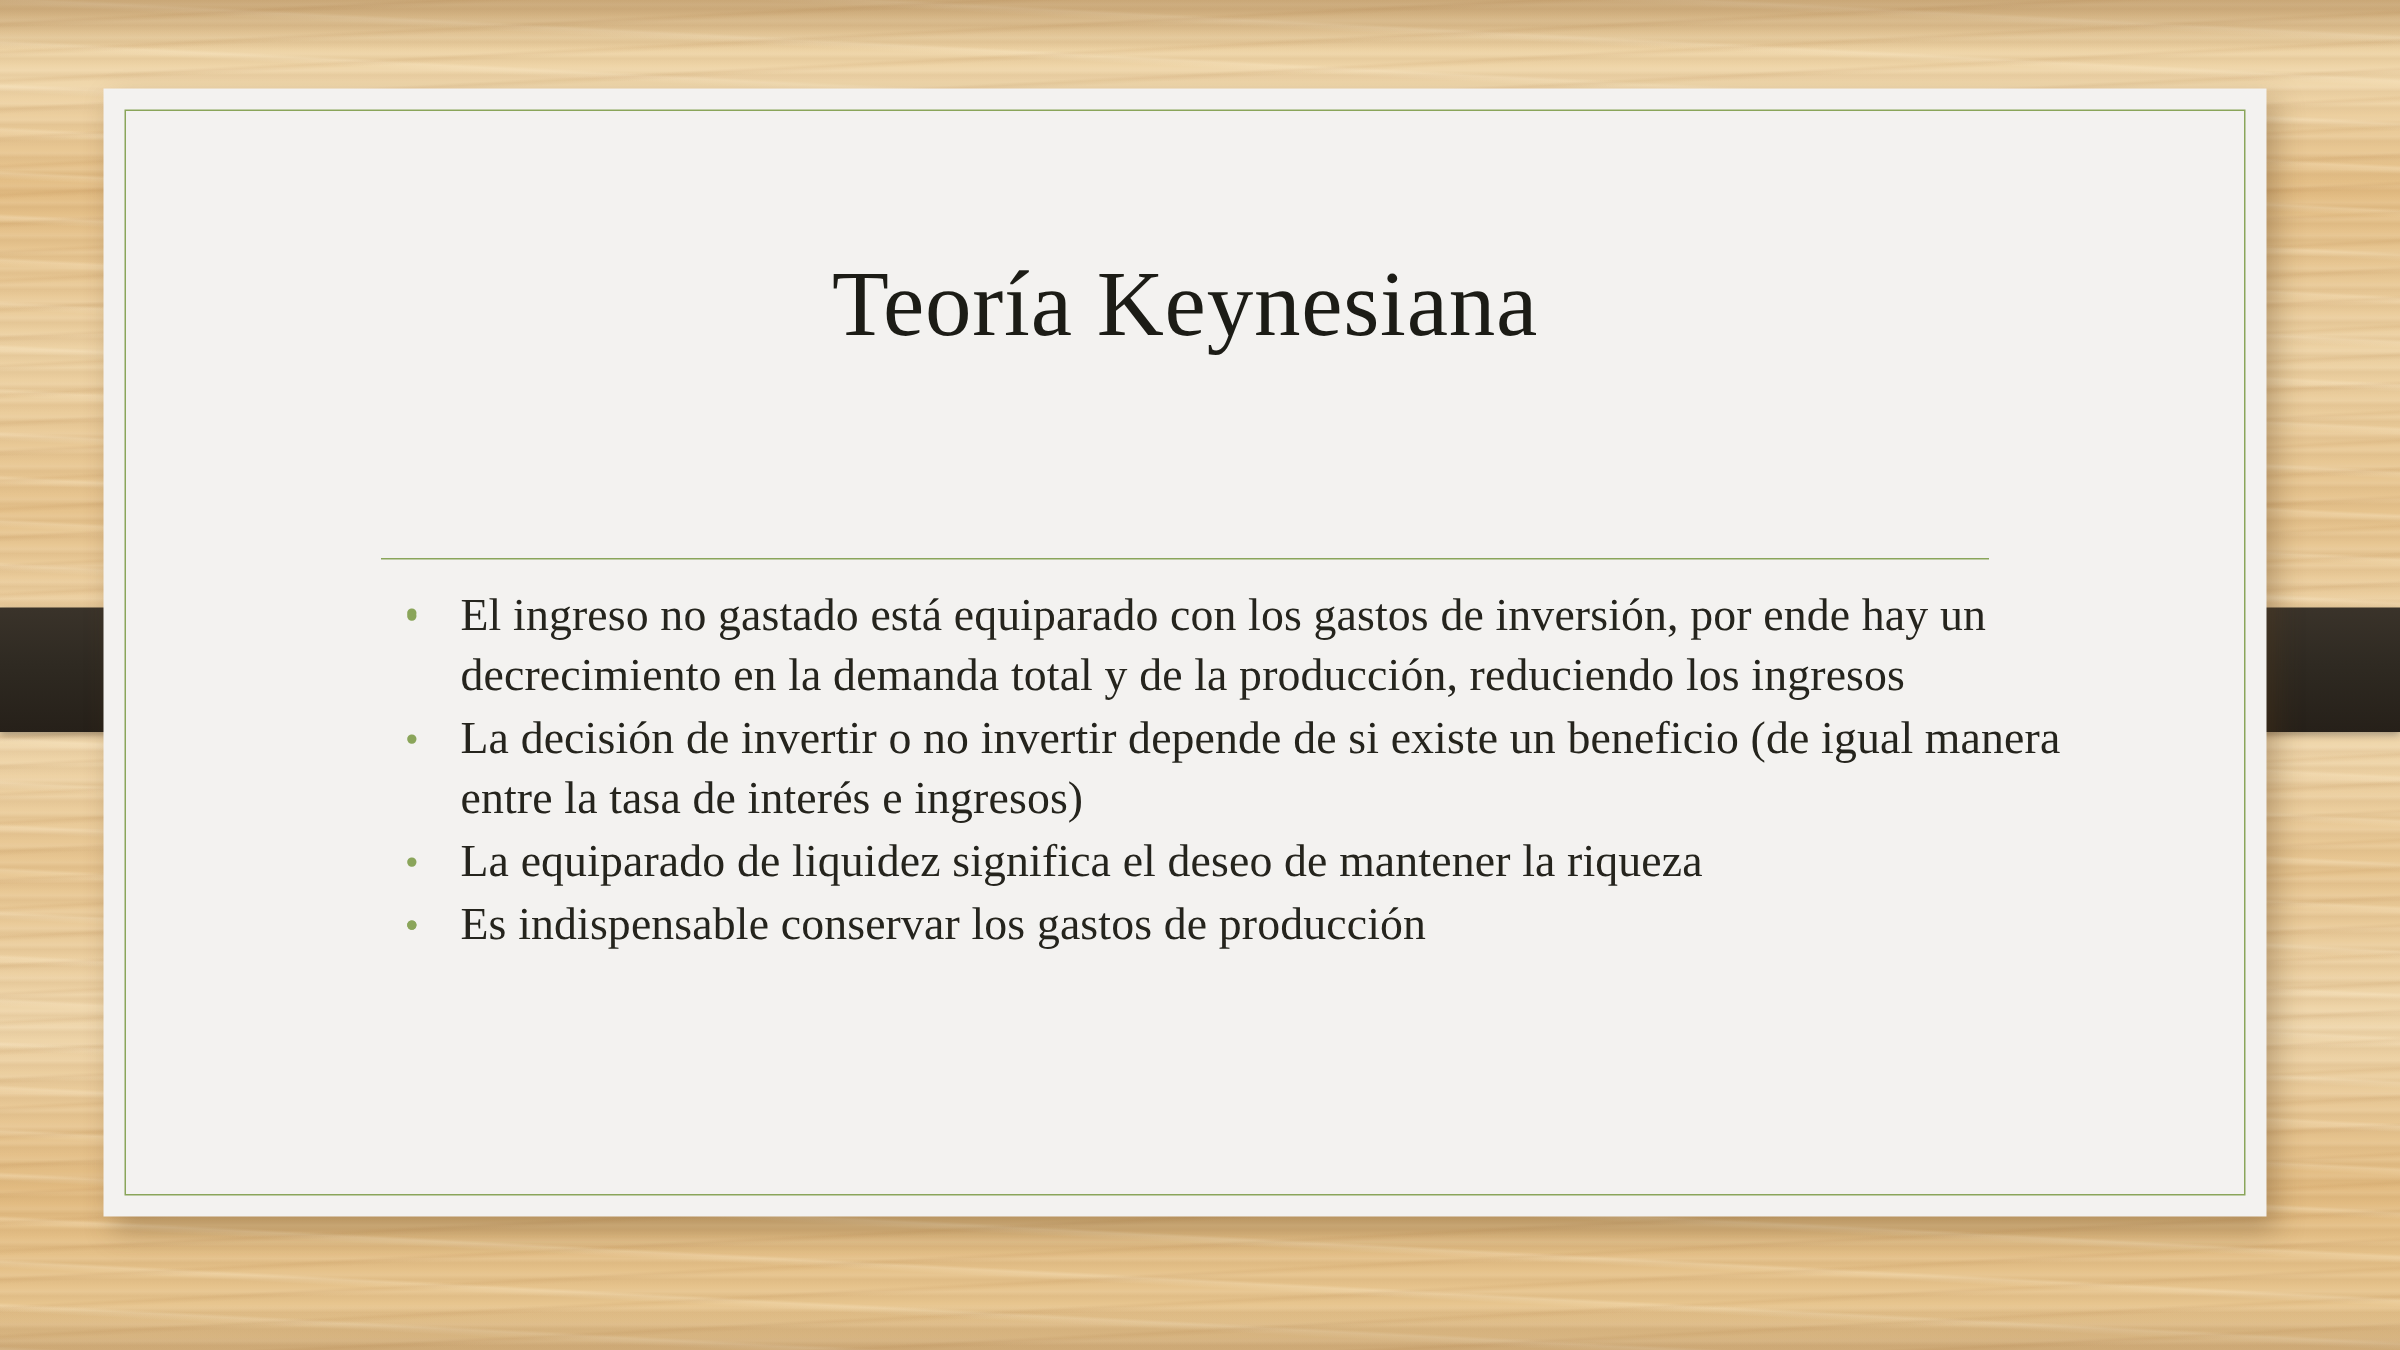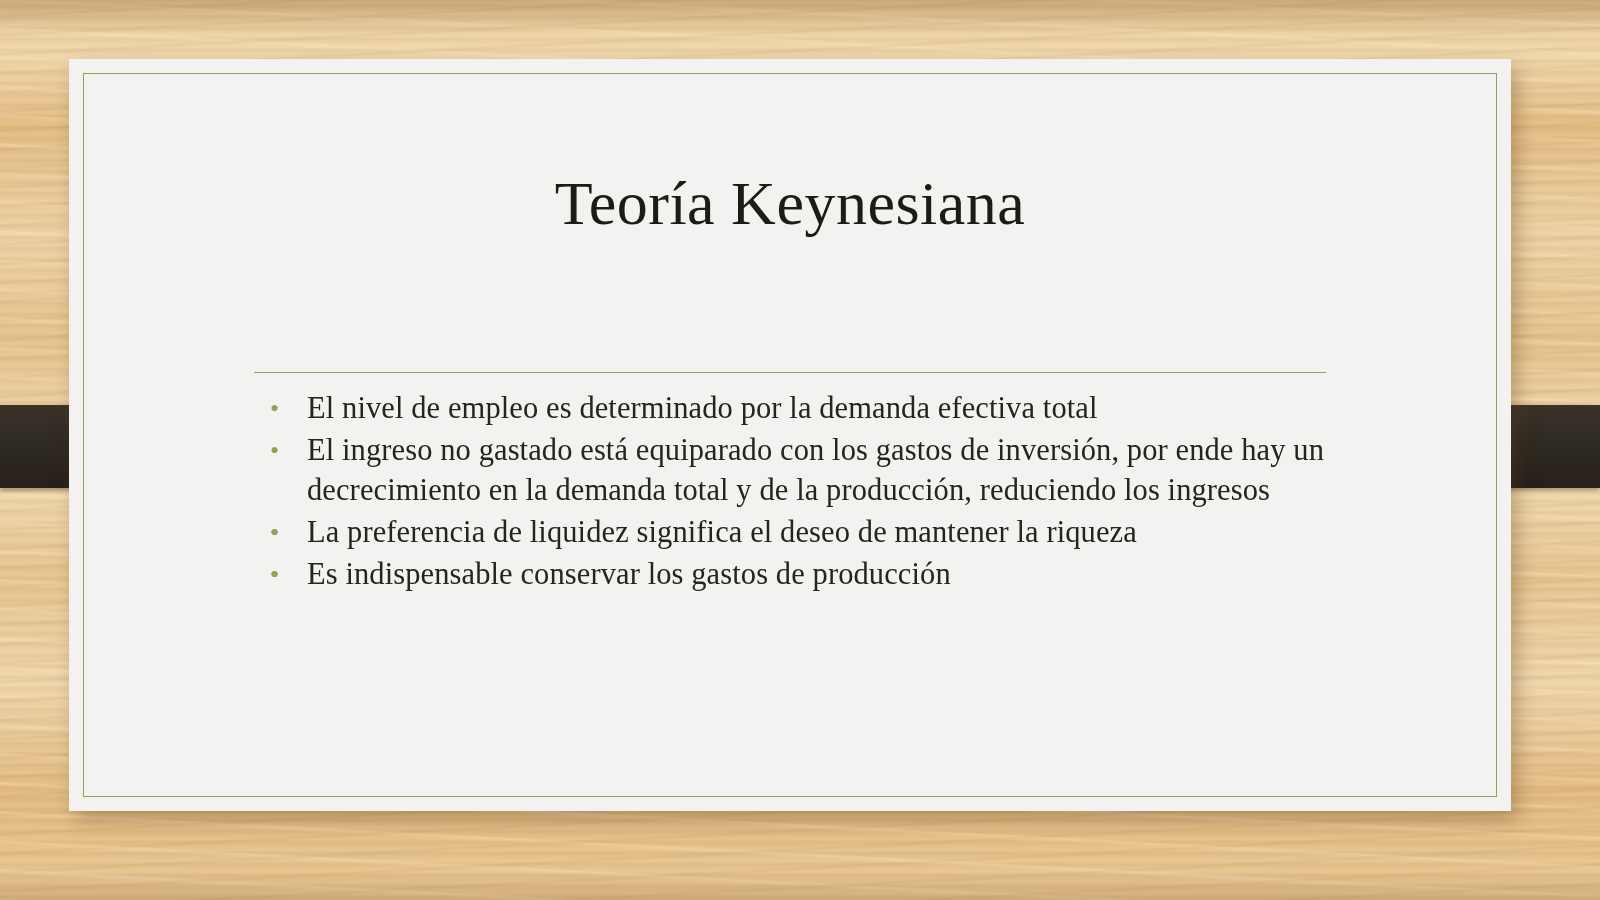--- a/index.html
+++ b/index.html
@@ -188,32 +188,32 @@
 
     <div class="slide-content">
 
       <div class="slide-title">Teoría Keynesiana</div>
 
       <div class="title-rule"></div>
 
       <ul class="bullet-list">
         <li class="bullet-item">
           <span class="dot">•</span>
-          <span>El nivel de empleo es determinado por la demanda efectiva total</span>
         </li>
         <li class="bullet-item">
           <span class="dot">•</span>
           <span>El ingreso no gastado está equiparado con los gastos de inversión, por ende hay un decrecimiento en la demanda total y de la producción, reduciendo los ingresos</span>
         </li>
         <li class="bullet-item">
           <span class="dot">•</span>
-        </li>
-        <li class="bullet-item">
-          <span class="dot">•</span>
-          <span>La preferencia de liquidez significa el deseo de mantener la riqueza</span>
+          <span>La decisión de invertir o no invertir depende de si existe un beneficio (de igual manera entre la tasa de interés e ingresos)</span>
+        </li>
+        <li class="bullet-item">
+          <span class="dot">•</span>
+          <span>La equiparado de liquidez significa el deseo de mantener la riqueza</span>
         </li>
         <li class="bullet-item">
           <span class="dot">•</span>
         </li>
         <li class="bullet-item">
           <span class="dot">•</span>
           <span>Es indispensable conservar los gastos de producción</span>
         </li>
       </ul>
 

